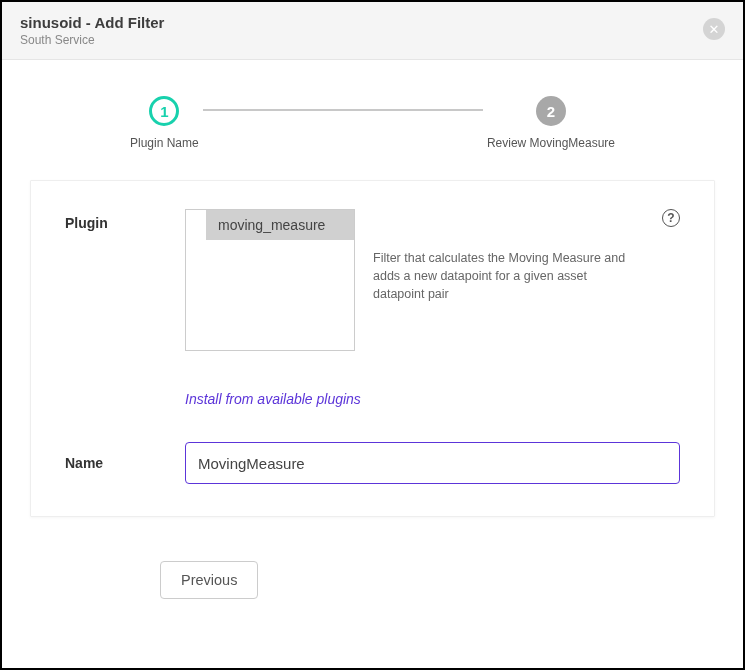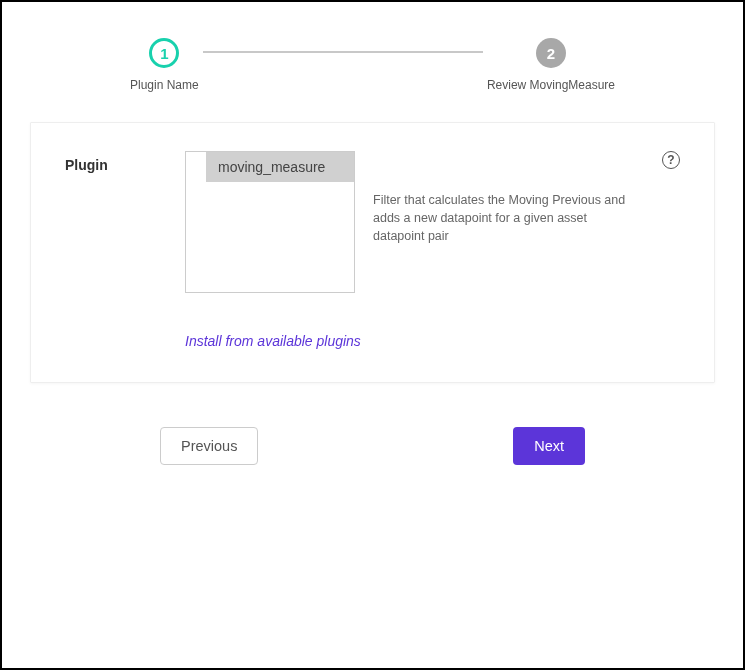--- a/index.html
+++ b/index.html
@@ -152,20 +152,29 @@
   
   .listbox::-webkit-scrollbar { width: 12px; }
   .listbox::-webkit-scrollbar-track { background: #eee; }
   .listbox::-webkit-scrollbar-thumb { background: #ccc; }
 </style>
 </head>
 <body>
 
 <div class="window">
 
+  <div class="header">
+    <div class="titles">
+      <div class="title">sinusoid - Add Filter</div>
+      <div class="subtitle">South Service</div>
+    </div>
+    <div class="close-btn">
+      <span>✕</span>
+    </div>
+  </div>
 
   <div class="body">
 
     <div class="stepper">
       <div class="step active">
         <div class="circle">1</div>
         <div class="label">Plugin Name</div>
       </div>
       <div class="connector"></div>
       <div class="step inactive">
@@ -181,29 +190,32 @@
         <div class="plugin-area">
           <div class="listbox">
             <div class="item selected">moving_measure</div>
           </div>
           <div class="desc-col">
             <div class="help-row">
               <div class="help-icon">
                 <span>?</span>
               </div>
             </div>
-            <div class="plugin-desc">Filter that calculates the Moving Previous and adds a new datapoint for a given asset datapoint pair</div>
+            <div class="plugin-desc">Filter that calculates the Moving Measure and adds a new datapoint for a given asset datapoint pair</div>
           </div>
         </div>
       </div>
 
       <a class="install-link">Install from available plugins</a>
 
+      <div class="row name-row">
+        <div class="field-label">Name</div>
+        <input class="name-input" type="text" value="MovingMeasure" style="">
+      </div>
 
     </div>
 
     <div class="footer">
       <button class="btn secondary">Previous</button>
-      <button class="btn primary">Next</button>
     </div>
 
   </div>
 </div>
 
 </body></html>

